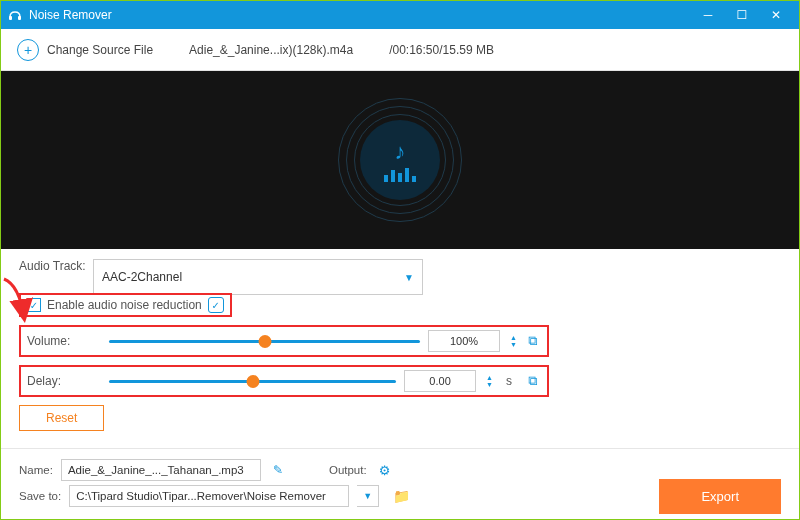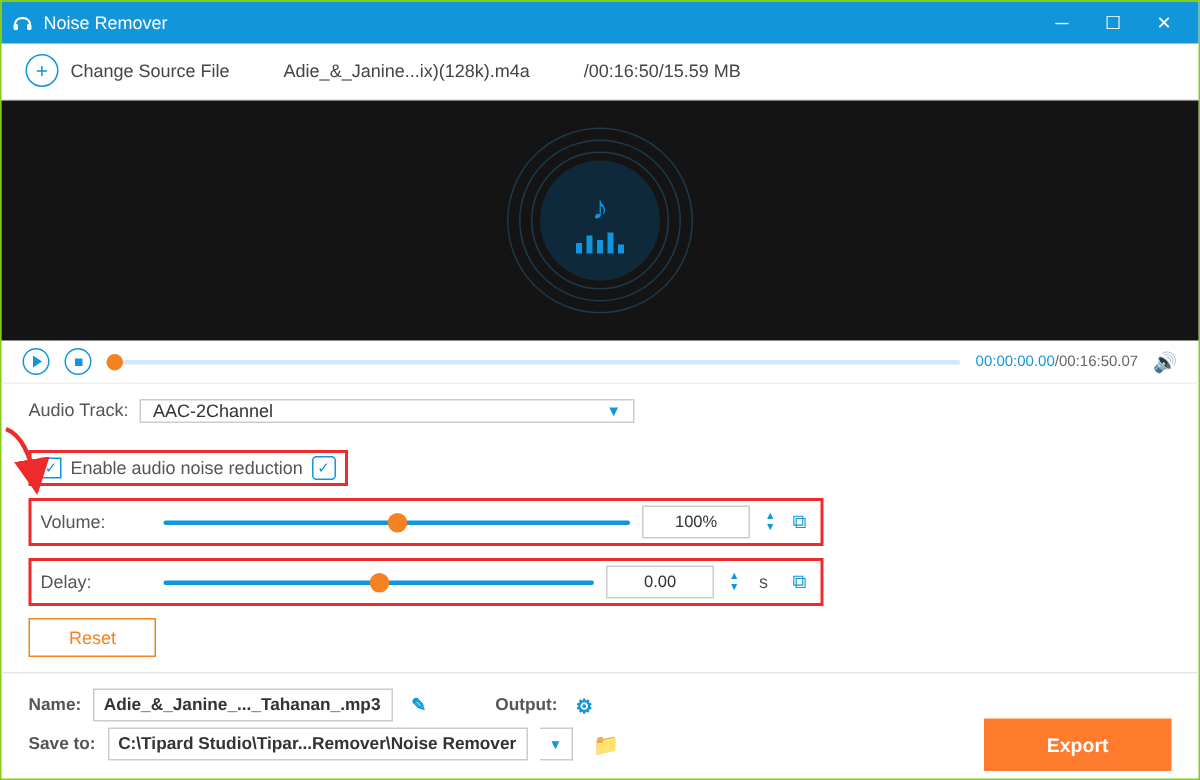--- a/index.html
+++ b/index.html
@@ -38,38 +38,38 @@
 .seek { flex: 1; height: 3px; background: #d0e8f7; position: relative; border-radius: 2px; }
 .seek .thumb { position: absolute; left: 0%; top: -4px; width: 11px; height: 11px; border-radius: 50%; background: #f58220; }
 .timecode { color:#666; font-size:10px; }
 .timecode .cur { color:#1296db; }
 .sndicon { color:#1296db; font-size:13px; }
 
 
 .ctrls { flex: 1; padding: 10px 18px; font-size: 12px; color: #555; position: relative; }
 .row { display: flex; height: 28px; margin-bottom: 6px; }
 .lbl { width: 74px; color: #555; }
-.select { flex: 0 0 330px; height: 16px; border: 1px solid #ccc; display: flex; align-items: center; justify-content: space-between; padding: 0 8px; color: #333; }
+.select { flex: 0 0 330px; height: 36px; border: 1px solid #ccc; display: flex; align-items: center; justify-content: space-between; padding: 0 8px; color: #333; }
 .select .chev { color:#1296db; font-size:10px; }
 .chk { width: 14px; height: 14px; border: 1px solid #1296db; color:#1296db; display:inline-flex;align-items:center;justify-content:center;font-size:10px;margin-right:6px; }
 .enable-row { border:2px solid #ee2b2b; padding: 2px 6px; display:inline-flex; align-items:center; margin-bottom:8px; }
 .checkicon { width:16px;height:16px;border:1.5px solid #1296db;border-radius:3px;display:inline-flex;align-items:center;justify-content:center;color:#1296db;font-size:10px;margin-left:6px;}
 .slider-row { border:2px solid #ee2b2b; padding: 3px 6px; display:flex; align-items:center; margin-bottom:8px; width: 530px; gap:8px; }
 .slider { flex:1; height:3px; background:#1296db; position:relative; border-radius:2px; }
 .slider .st { position:absolute; top:-5px; left:50%; width:13px; height:13px; border-radius:50%; background:#f58220; transform:translateX(-50%); }
 .valbox { width:72px; height:22px; border:1px solid #ccc; display:flex; align-items:center; justify-content:center; color:#333; font-size:11px; }
 .spin { display:flex; flex-direction:column; margin-left:2px; }
 .spin span { font-size:7px; color:#1296db; line-height:7px; }
 .unit { width:16px; text-align:center; }
 .copyicon { width:16px;height:16px;color:#1296db;font-size:13px;display:inline-flex;align-items:center;justify-content:center; }
 .reset { border:1px solid #f58220; color:#f58220; padding: 5px 26px; background:#fff; font-size:12px; }
 .arrow { position:absolute; left: -2px; top: 28px; width: 60px; height: 50px; pointer-events:none; }
 
 
-.bottom { border-top:1px solid #e6e6e6; padding: 8px 18px 10px; font-size:11.5px; color:#555;font-weight:bold; }
+.bottom { border-top:1px solid #e6e6e6; padding: 8px 18px 10px; font-size:11.5px; color:#555; }
 .brow { display:flex; align-items:center; height:26px; gap:8px; }
 .field { height:22px; border:1px solid #ccc; display:flex; align-items:center; padding:0 6px; color:#333; }
 .pencil { color:#1296db; font-size:12px; margin-left:4px; }
 .gear { color:#1296db; font-size:13px; margin-left:4px; }
 .dropbtn { width:22px; height:22px; border:1px solid #ccc; border-left:none; display:flex;align-items:center;justify-content:center;color:#1296db;font-size:9px; }
 .folder { color:#1296db; font-size:14px; }
 .export { margin-left:auto; background:#ff7b2e; color:#fff; padding: 10px 42px; font-size:13px; }
 </style>
 </head>
 <body>
@@ -111,29 +111,20 @@
             <span></span>
             <span></span>
             <span></span>
             <span></span>
             <span></span>
           </div>
       </div>
     </div>
   </div>
 
-  <div class="playrow">
-    <span class="pbtn play"></span>
-    <span class="pbtn stop"></span>
-    <div class="seek">
-        <span class="thumb"></span>
-      </div>
-    <span class="timecode"><span class="cur">00:00:00.00</span><span>/00:16:50.07</span></span>
-    <span class="sndicon">🔊</span>
-  </div>
 
   <div class="ctrls">
     <svg class="arrow" viewBox="0 0 60 50">
         <defs>
           <marker id="ah" markerWidth="8" markerHeight="8" refX="6" refY="4" orient="auto">
             <path d="M0,0 L8,4 L0,8 Z" fill="#ee2b2b"></path>
           </marker>
         </defs>
         <path d="M5,2 Q20,8 25,40" stroke="#ee2b2b" stroke-width="3" fill="none" marker-end="url(#ah)"></path>
       </svg>

